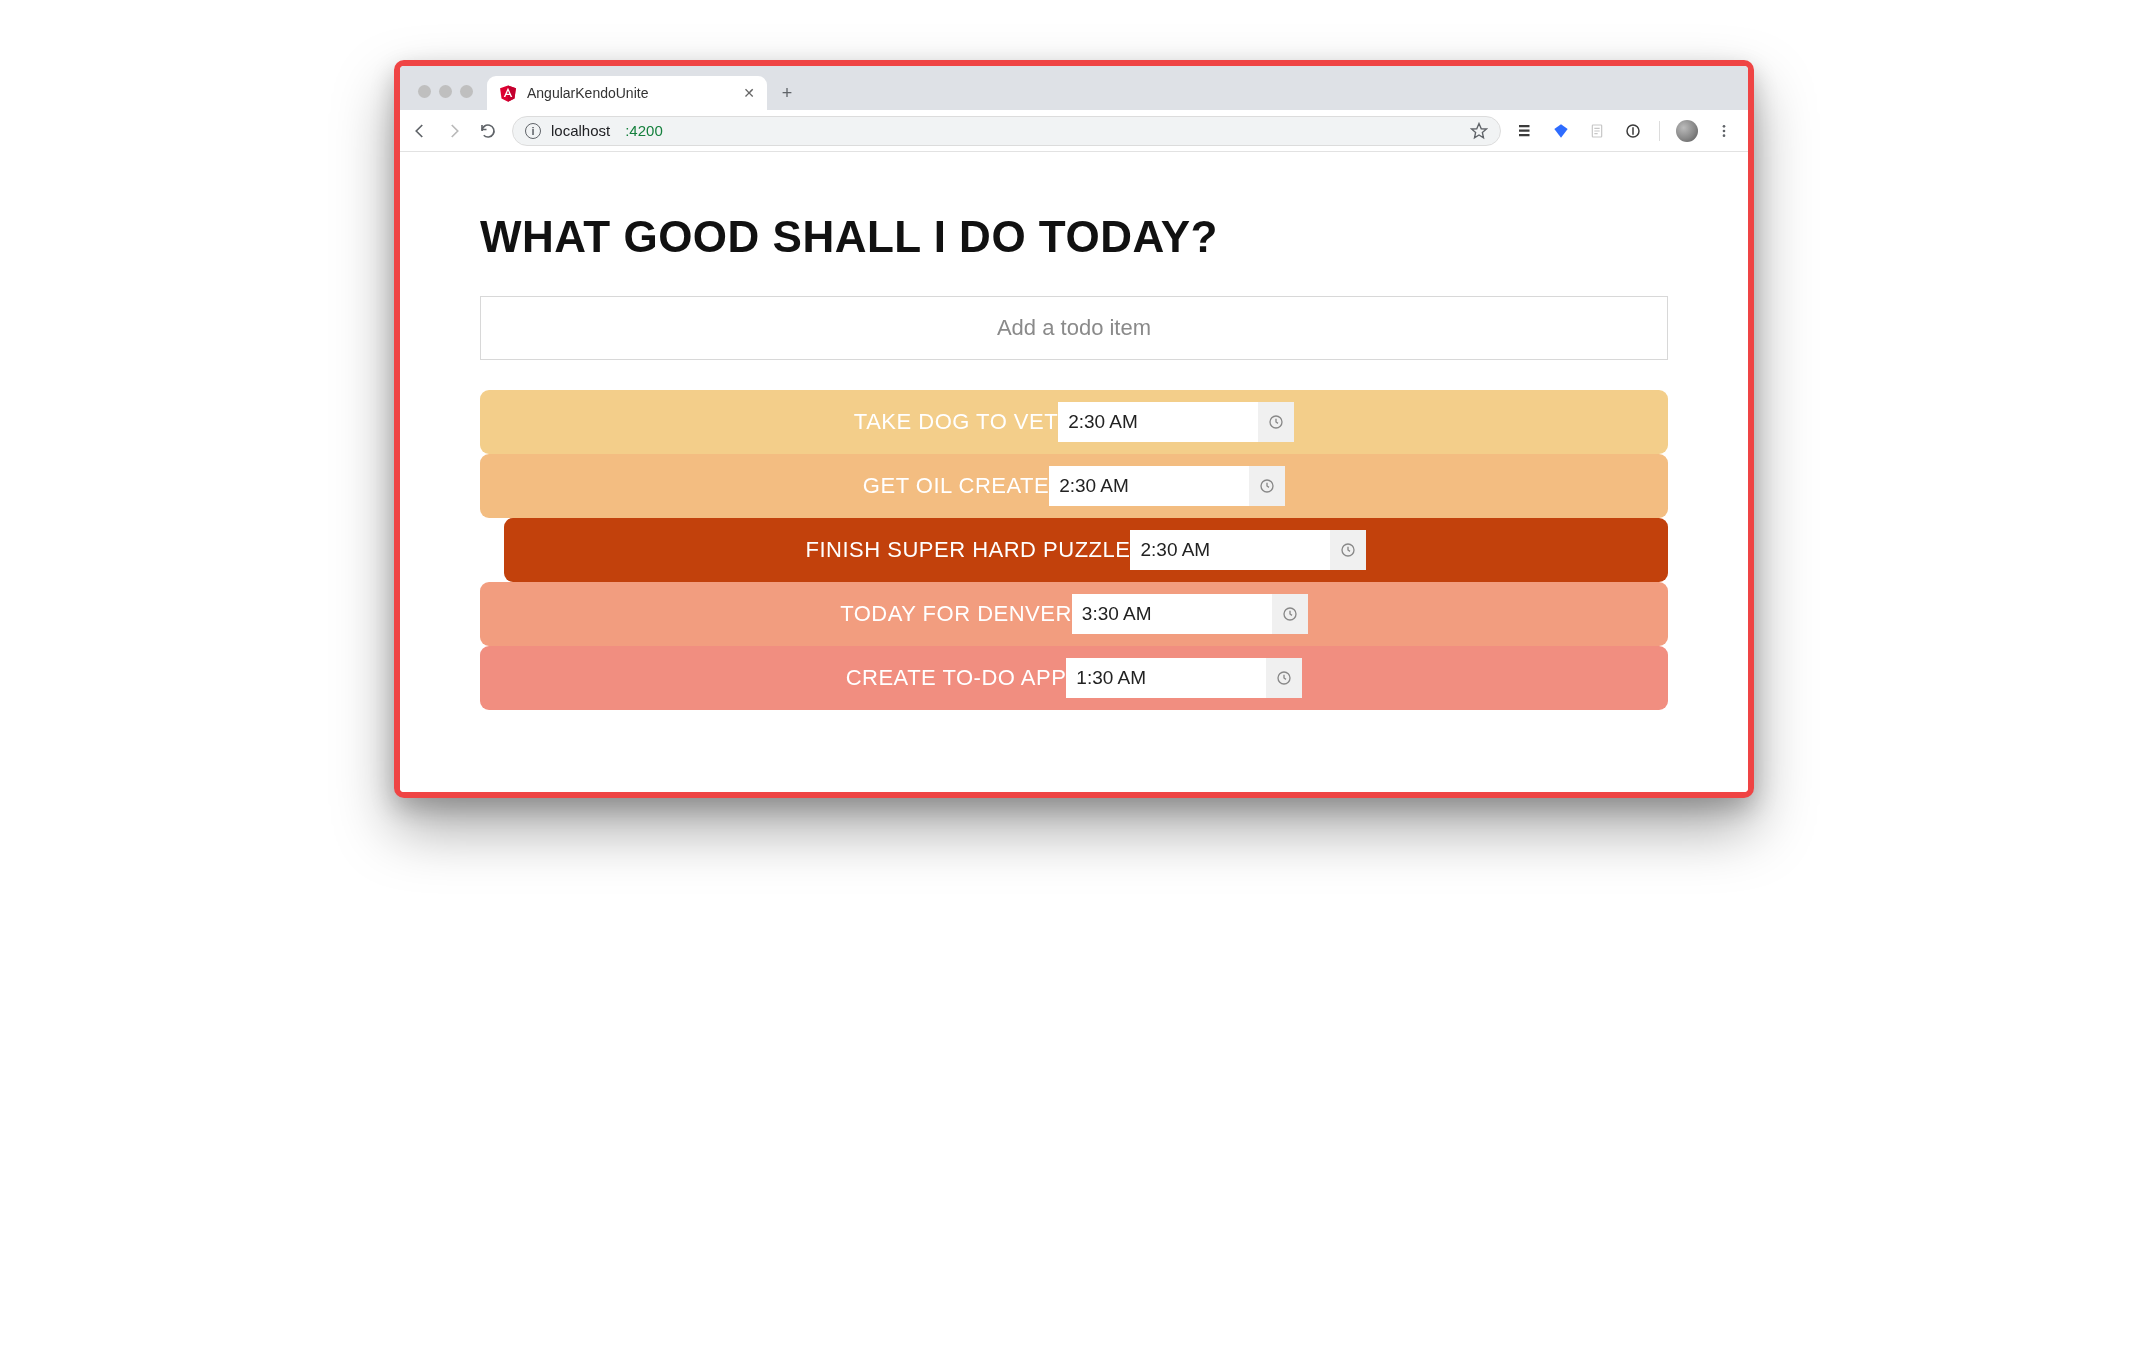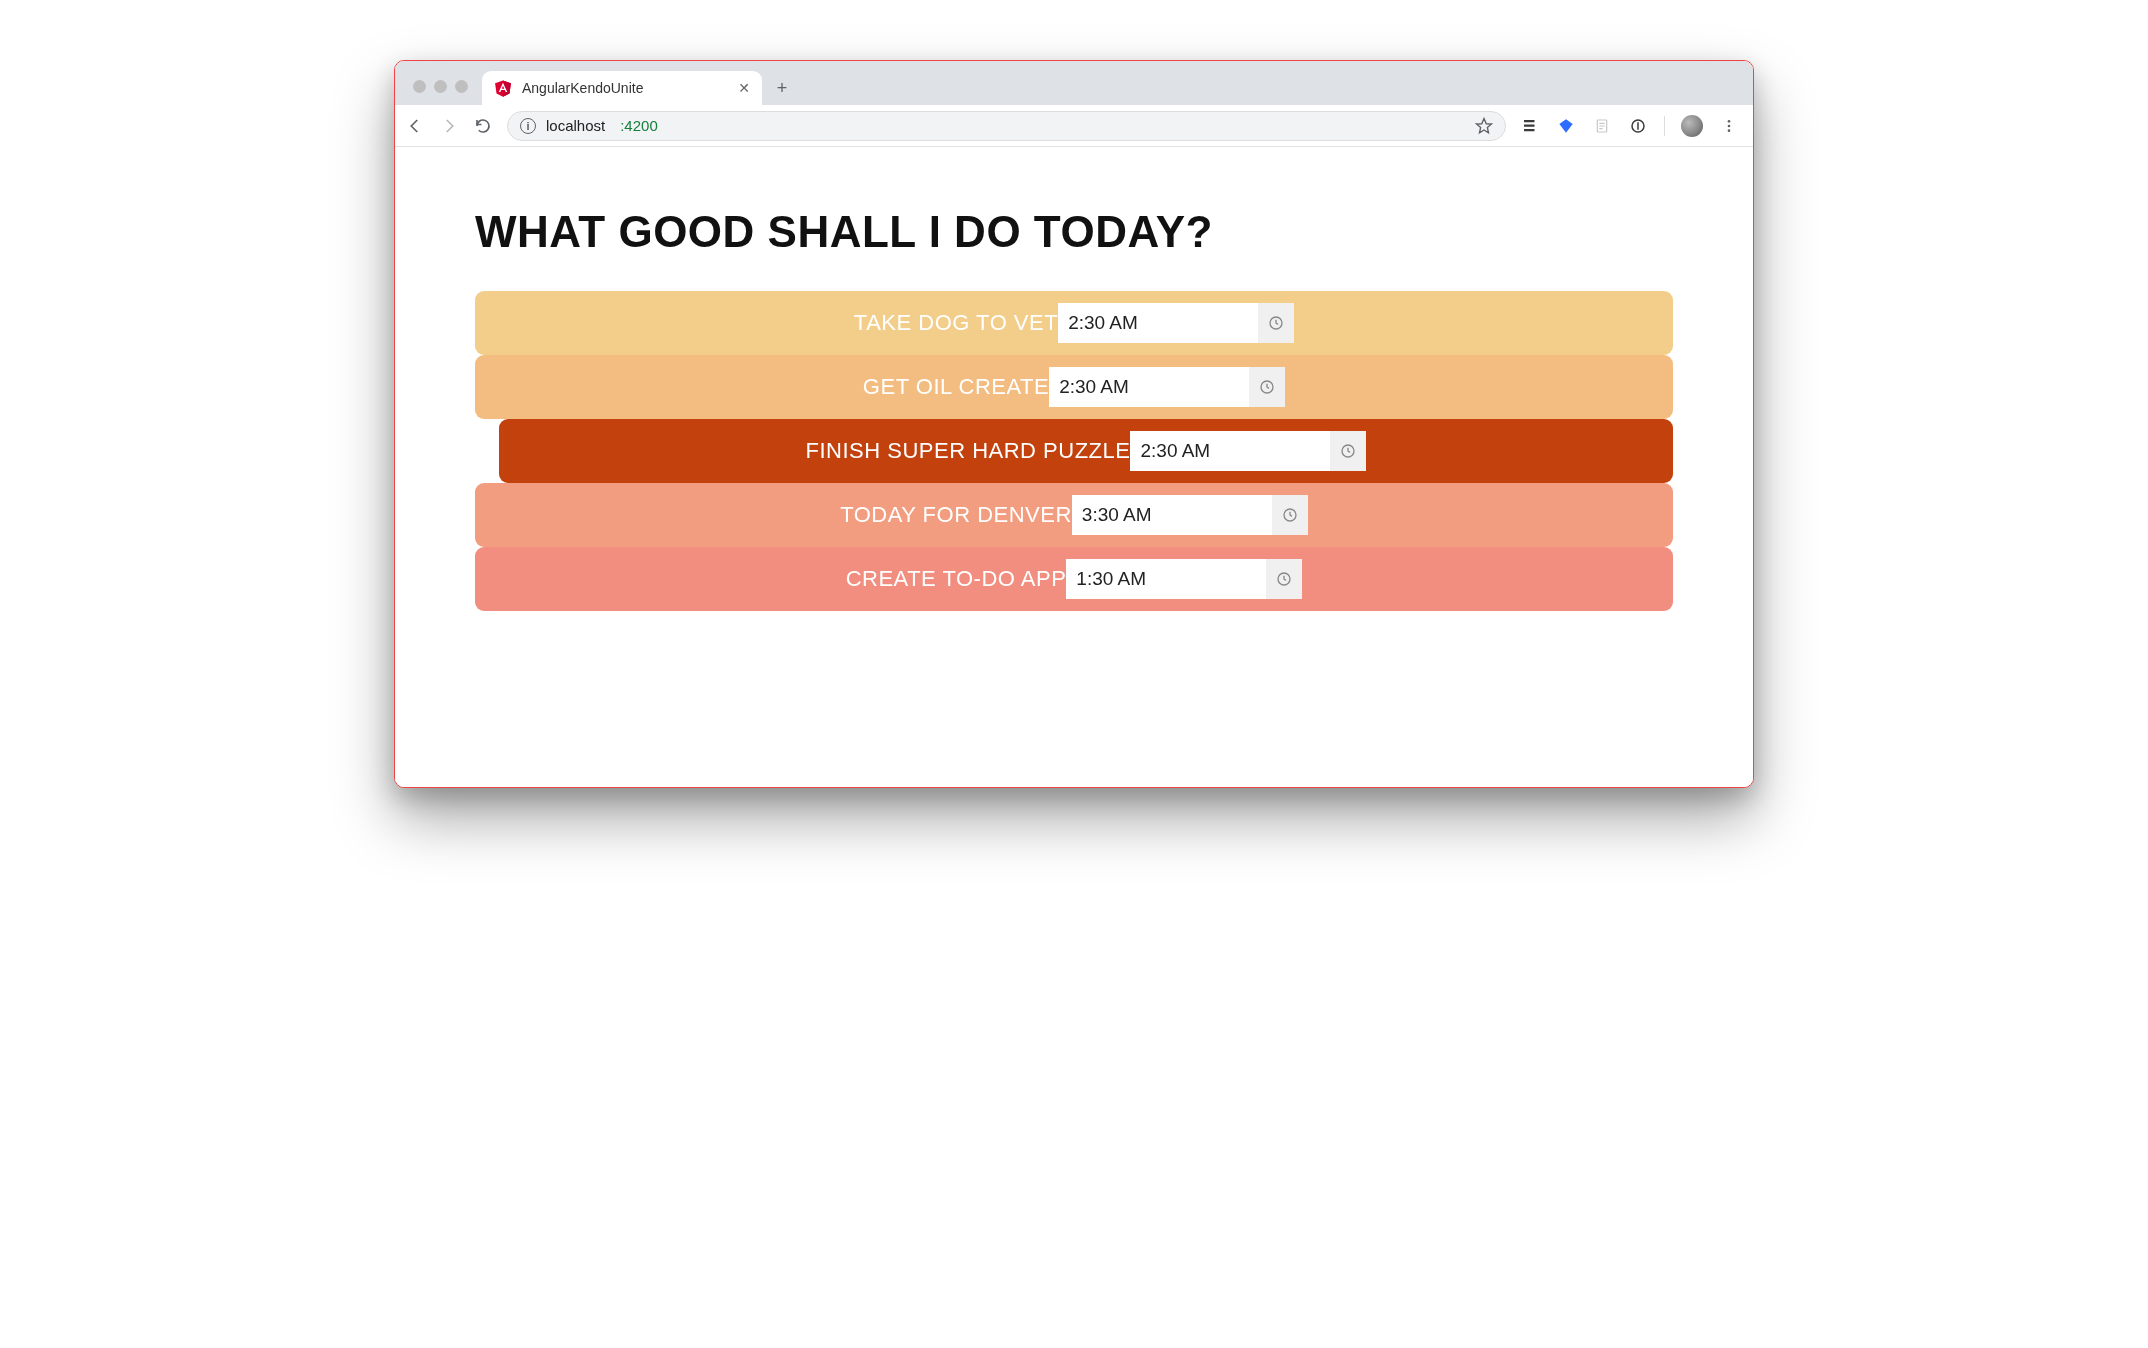--- a/index.html
+++ b/index.html
@@ -11,21 +11,21 @@
     align-items: flex-start;
     justify-content: center;
     padding: 60px 30px;
   }
   .window {
     width: 1360px;
     border-radius: 10px;
     background: #fff;
     box-shadow: 0 30px 60px rgba(0,0,0,0.35), 0 10px 25px rgba(0,0,0,0.2);
     overflow: hidden;
-    border: 1px solid #ef4444;
+    border: 6px solid #ef4444;
   }
   
   .tabstrip {
     height: 44px;
     background: #dee1e6;
     display: flex;
     align-items: flex-end;
     padding-left: 12px;
     gap: 6px;
   }
@@ -260,20 +260,21 @@
             <circle cx="12" cy="12" r="2"></circle>
             <circle cx="12" cy="19" r="2"></circle>
           </svg>
       </span>
     </div>
   </div>
 
   <div class="viewport">
     <h1 class="heading">WHAT GOOD SHALL I DO TODAY?</h1>
 
+    <input class="add-input" type="text" placeholder="Add a todo item" style="">
 
     <div class="todo-list" id="todo-list">
         <div class="row">
           <span class="row-label">TAKE DOG TO VET</span>
           <span class="timebox">
             <input class="time-input" type="text" value="2:30 AM" style="">
             <button class="time-btn">
               <svg class="clock-svg" viewBox="0 0 24 24" fill="none" stroke="currentColor" stroke-width="2">
                 <circle cx="12" cy="12" r="9"></circle>
                 <polyline points="12 7 12 12 15 14"></polyline>

